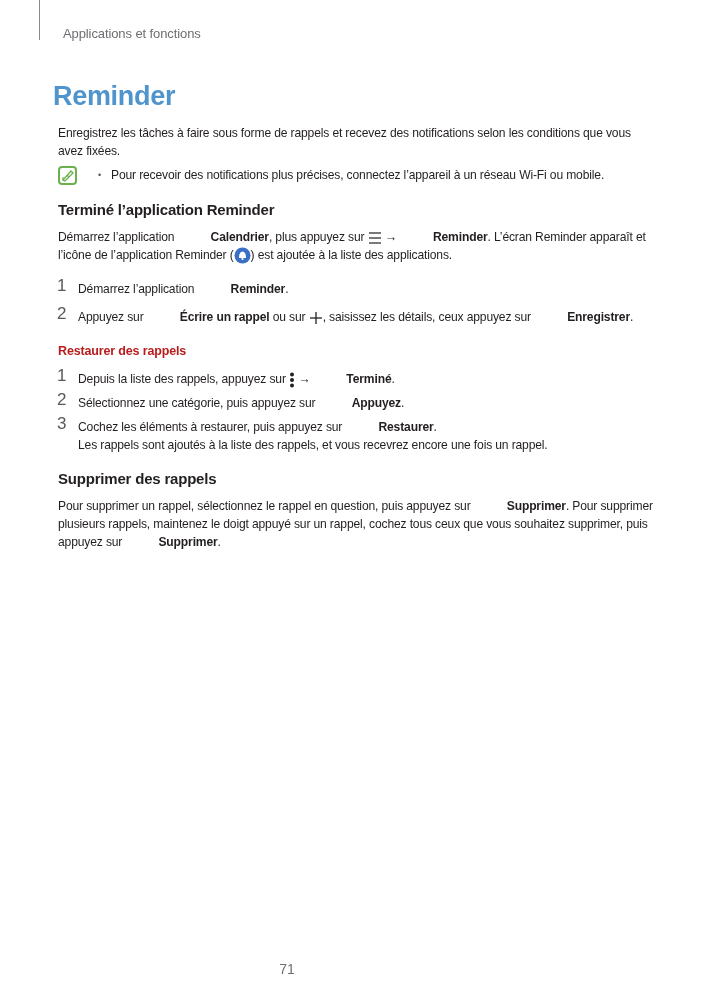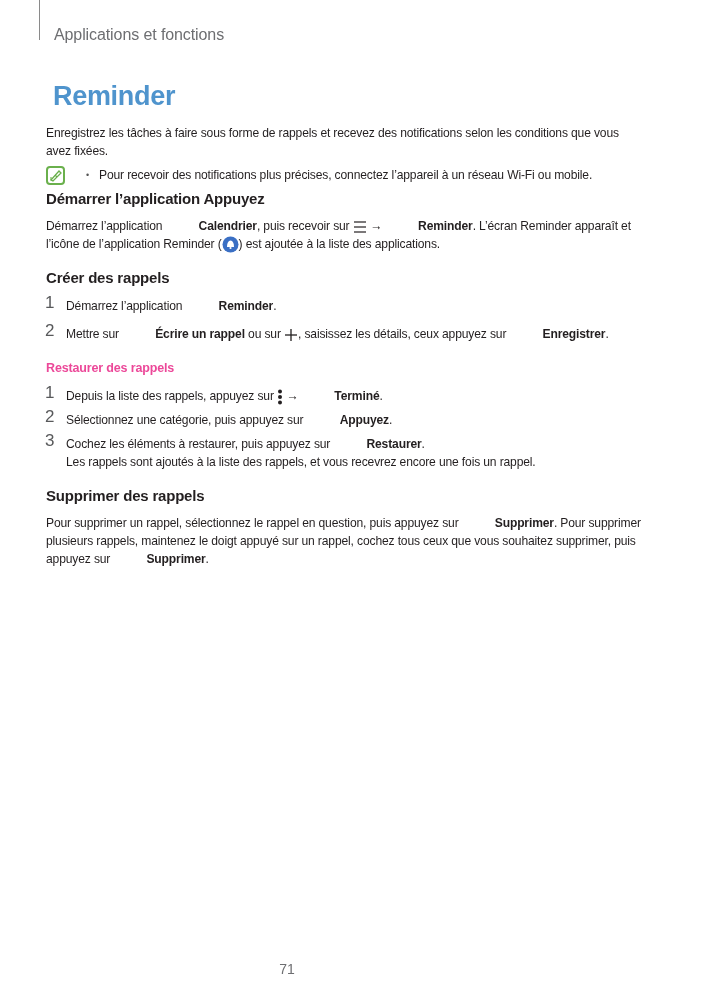--- a/index.html
+++ b/index.html
@@ -6,48 +6,48 @@
   body {
     width: 703px; height: 994px; position: relative; overflow: hidden;
     font-family: "Liberation Sans", "DejaVu Sans", sans-serif;
     color: #231f20;
   }
   .margin-rule {
     position: absolute; left: 39px; top: 0; width: 1px; height: 40px;
     background: #8a8a8a;
   }
   .running-head {
-    position: absolute; left: 54px; top: 26px;
-    font-size: 16px; color: #6d6e71; letter-spacing: -0.1px;
+    position: absolute; left: 63px; top: 26px;
+    font-size: 13px; color: #6d6e71; letter-spacing: -0.1px;
   }
   .page-title {
     position: absolute; left: 53px; top: 81px; margin: 0;
     font-size: 27px; font-weight: bold; color: #4f94cd; letter-spacing: -0.3px;
   }
   .content {
-    position: absolute; left: 46px; top: 124px; width: 600px;
+    position: absolute; left: 58px; top: 124px; width: 600px;
     font-size: 12.1px; line-height: 18px; letter-spacing: -0.15px;
   }
   p { margin: 0; }
   b { font-weight: bold; color: #231f20; padding-left: 33px; }
   .intro { margin-bottom: 6px; }
-  .note-block { position: relative; padding-left: 40px; margin-bottom: 6px; }
+  .note-block { position: relative; padding-left: 40px; margin-bottom: 17px; }
   .note-icon {
     position: absolute; left: 0; top: 0; width: 19px; height: 19px;
   }
   .note-list { list-style: none; margin: 0; padding: 0; }
   .note-list li { position: relative; padding-left: 13px; margin-bottom: 4px; }
   .note-list li::before {
     content: "\2022"; position: absolute; left: 0; top: 0; font-size: 9px; color: #555;
   }
   h2 {
     margin: 0 0 9px 0; font-size: 15px; font-weight: bold; color: #231f20; letter-spacing: -0.2px;
   }
   h3 {
-    margin: 0 0 8px 0; font-size: 12.5px; font-weight: bold; color: #ec4899;
+    margin: 0 0 8px 0; font-size: 12.5px; font-weight: bold; color: #b91c1c;
   }
   .section { margin-bottom: 16px; }
   .steps { list-style: none; margin: 10px 0 0 0; padding: 0; }
   .steps li { position: relative; padding-left: 20px; margin-bottom: 10px; }
   .steps.tight li { margin-bottom: 6px; }
   .step-num {
     position: absolute; left: -1px; top: -3px; font-size: 17px; color: #58595b; font-weight: normal;
   }
   .inline-icon { display: inline-block; vertical-align: middle; }
   .page-number {
@@ -72,37 +72,36 @@
       <rect x="1" y="1" width="17" height="17" rx="3" fill="none" stroke="#6ab04c" stroke-width="2"></rect>
       <path d="M5 14 L13 5 L15 7 L7 15 Z" fill="none" stroke="#6ab04c" stroke-width="1.3"></path>
       <path d="M5 14 L5 11 M9 9 L11 11" stroke="#6ab04c" stroke-width="1.1"></path>
     </svg>
     <ul class="note-list">
       <li>Pour recevoir des notifications plus précises, connectez l’appareil à un réseau Wi-Fi ou mobile.</li>
     </ul>
   </div>
 
   <div class="section">
-    <h2>Démarrer l’application Appuyez</h2>
-    <p><span>Démarrez l’application </span><b>Calendrier</b><span>, puis recevoir sur </span><svg class="inline-icon" width="14" height="14" viewBox="0 0 14 14">
+    <h2>Terminé l’application Reminder</h2>
+    <p><span>Démarrez l’application </span><b>Calendrier</b><span>, plus appuyez sur </span><svg class="inline-icon" width="14" height="14" viewBox="0 0 14 14">
           <line x1="1" y1="2" x2="13" y2="2" stroke="#231f20" stroke-width="1.2"></line>
           <line x1="1" y1="7" x2="13" y2="7" stroke="#231f20" stroke-width="1.2"></line>
           <line x1="1" y1="12" x2="13" y2="12" stroke="#231f20" stroke-width="1.2"></line>
         </svg><span> → </span><b>Reminder</b><span>. L’écran Reminder apparaît et l’icône de l’application Reminder (</span><svg class="inline-icon" width="17" height="17" viewBox="0 0 17 17">
           <circle cx="8.5" cy="8.5" r="8" fill="#3a6fc4"></circle>
           <path d="M5 11 Q5 5 8.5 4.5 Q12 5 12 11 Z" fill="#ffffff"></path>
           <circle cx="8.5" cy="12" r="1.1" fill="#ffffff"></circle>
         </svg><span>) est ajoutée à la liste des applications.</span></p>
   </div>
 
   <div class="section">
-    <h2>Créer des rappels</h2>
     <ol class="steps">
       <li><span class="step-num">1</span><span>Démarrez l’application </span><b>Reminder</b><span>.</span></li>
-      <li><span class="step-num">2</span><span>Mettre sur </span><b>Écrire un rappel</b><span> ou sur </span><svg class="inline-icon" width="14" height="14" viewBox="0 0 14 14">
+      <li><span class="step-num">2</span><span>Appuyez sur </span><b>Écrire un rappel</b><span> ou sur </span><svg class="inline-icon" width="14" height="14" viewBox="0 0 14 14">
             <line x1="7" y1="1" x2="7" y2="13" stroke="#231f20" stroke-width="1.3"></line>
             <line x1="1" y1="7" x2="13" y2="7" stroke="#231f20" stroke-width="1.3"></line>
           </svg><span>, saisissez les détails, ceux appuyez sur </span><b>Enregistrer</b><span>.</span></li>
     </ol>
   </div>
 
 
   <div class="section">
     <h3>Restaurer des rappels</h3>
     <ol class="steps tight">

